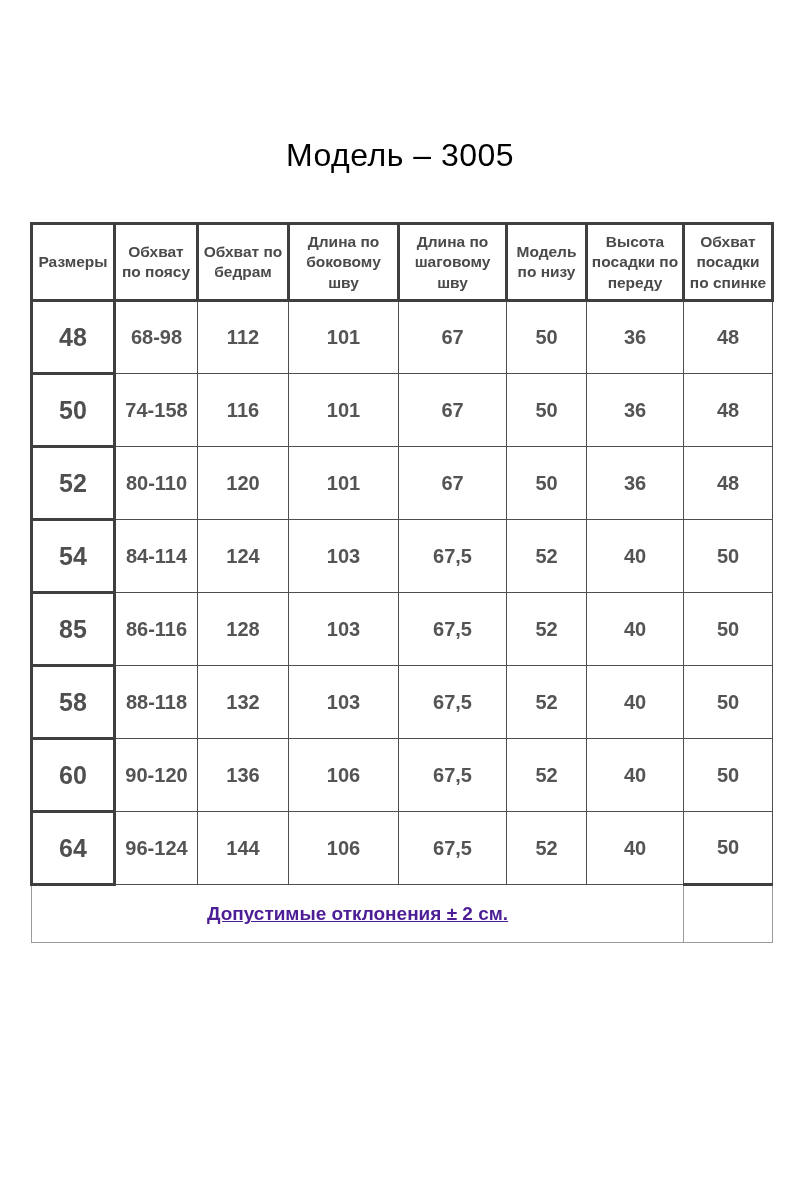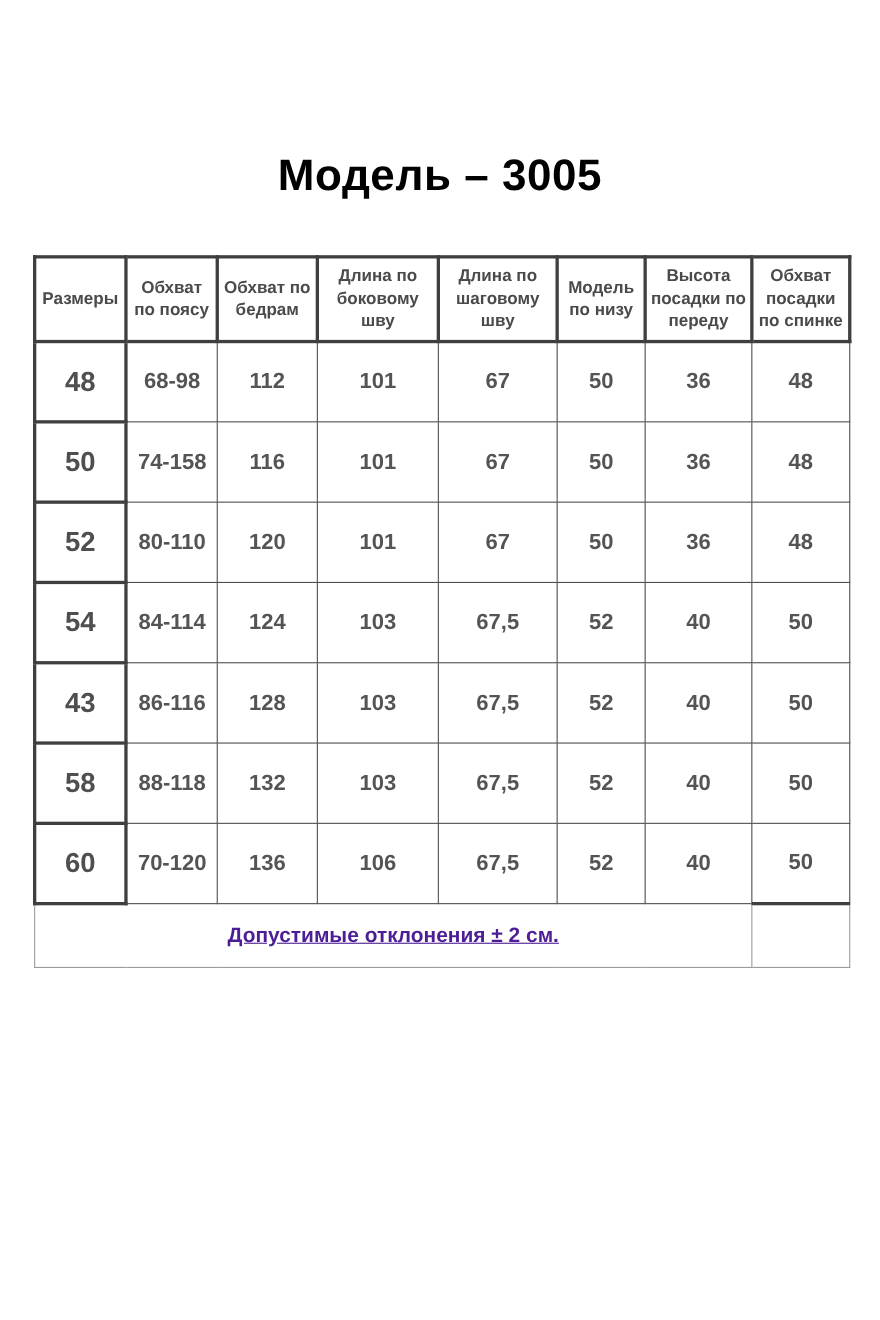--- a/index.html
+++ b/index.html
@@ -13,22 +13,22 @@
   html,body{ margin:0; padding:0; }
   body{
     width:800px; height:1200px;
     background:#ffffff;
     font-family:"Liberation Sans","DejaVu Sans",sans-serif;
     overflow:hidden;
   }
   .page-title{
     margin:136px 0 0 0;
     text-align:center;
-    font-size:40px;
-    font-weight:700;
+    font-size:32px;
+    font-weight:400;
     letter-spacing:0.5px;
     color:var(--title-color);
     line-height:1.2;
   }
   table.size-table{
     border-collapse:collapse;
     table-layout:fixed;
     width:741px;
     margin:48px 0 0 30px;
   }
@@ -136,43 +136,53 @@
         <td class="size-cell">54</td>
         <td class="value-cell">84-114</td>
         <td class="value-cell">124</td>
         <td class="value-cell">103</td>
         <td class="value-cell">67,5</td>
         <td class="value-cell">52</td>
         <td class="value-cell">40</td>
         <td class="value-cell">50</td>
       </tr>
       <tr>
-        <td class="size-cell">43</td>
+        <td class="size-cell">85</td>
         <td class="value-cell">86-116</td>
         <td class="value-cell">128</td>
         <td class="value-cell">103</td>
         <td class="value-cell">67,5</td>
         <td class="value-cell">52</td>
         <td class="value-cell">40</td>
         <td class="value-cell">50</td>
       </tr>
       <tr>
         <td class="size-cell">58</td>
         <td class="value-cell">88-118</td>
         <td class="value-cell">132</td>
         <td class="value-cell">103</td>
         <td class="value-cell">67,5</td>
         <td class="value-cell">52</td>
         <td class="value-cell">40</td>
         <td class="value-cell">50</td>
       </tr>
       <tr>
         <td class="size-cell">60</td>
-        <td class="value-cell">70-120</td>
+        <td class="value-cell">90-120</td>
         <td class="value-cell">136</td>
+        <td class="value-cell">106</td>
+        <td class="value-cell">67,5</td>
+        <td class="value-cell">52</td>
+        <td class="value-cell">40</td>
+        <td class="value-cell">50</td>
+      </tr>
+      <tr>
+        <td class="size-cell">64</td>
+        <td class="value-cell">96-124</td>
+        <td class="value-cell">144</td>
         <td class="value-cell">106</td>
         <td class="value-cell">67,5</td>
         <td class="value-cell">52</td>
         <td class="value-cell">40</td>
         <td class="value-cell">50</td>
       </tr>
     </tbody>
   <tfoot>
     <tr>
       <td colspan="7">Допустимые отклонения ± 2 см.</td>

